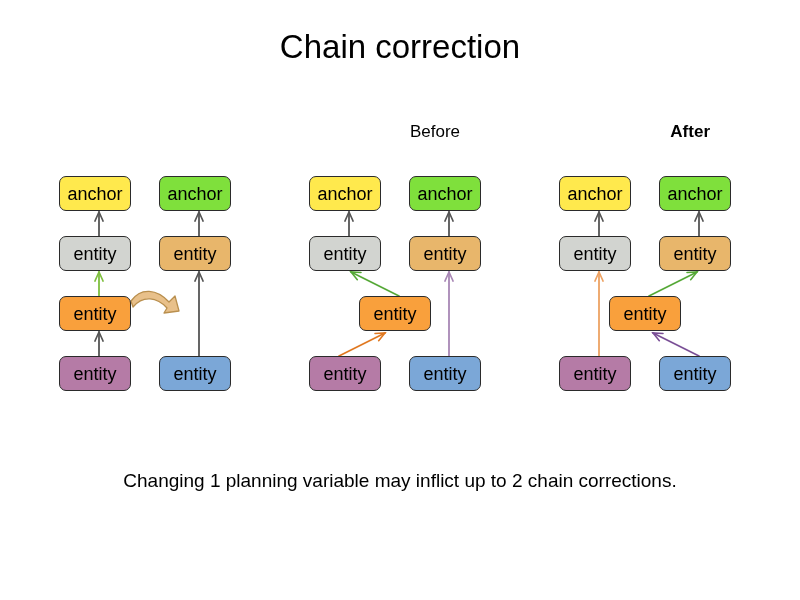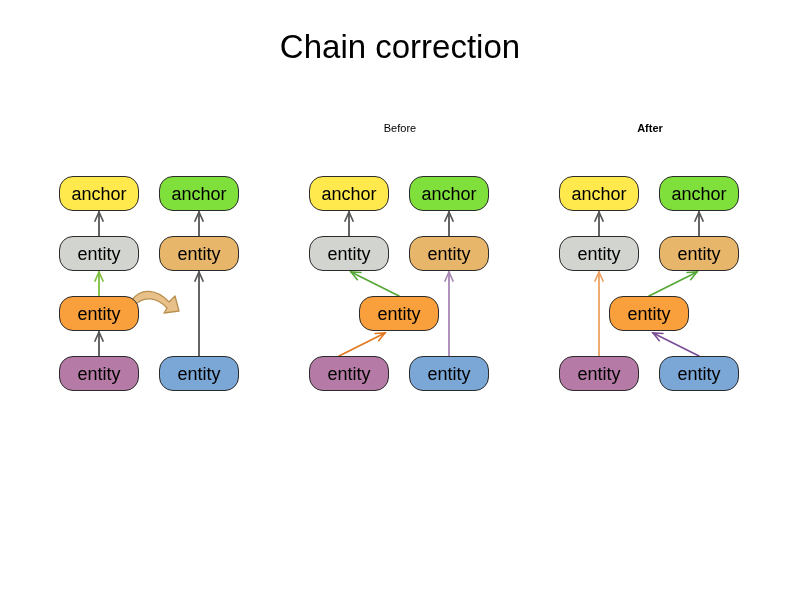--- a/index.html
+++ b/index.html
@@ -27,39 +27,39 @@
     top: 28px;
     width: 800px;
     text-align: center;
     font-size: 33px;
     font-weight: normal;
     letter-spacing: 0px;
     color: #000;
   }
   .phase-label {
     position: absolute;
-    font-size: 11px;
-    text-align: center;
+    font-size: 17px;
+    text-align: right;
     color: #000;
   }
   .caption {
     position: absolute;
     left: 0;
     top: 470px;
     width: 800px;
     text-align: center;
     font-size: 19px;
     color: #000;
   }
   .node {
     position: absolute;
-    width: 80px;
+    width: 72px;
     height: 35px;
     border: 1.4px solid #2b2b2b;
-    border-radius: 14px;
+    border-radius: 7px;
     box-sizing: border-box;
     display: flex;
     align-items: center;
     justify-content: center;
     font-size: 18px;
     line-height: 1;
     color: #000;
     z-index: 3;
   }
   svg.edges {
@@ -140,14 +140,15 @@
       <div class="node" style="left: 609px; top: 296px; background: rgb(249, 160, 60); border-color: rgb(43, 43, 43);">entity</div>
       <div class="node" style="left: 559px; top: 356px; background: rgb(181, 123, 166); border-color: rgb(43, 43, 43);">entity</div>
       <div class="node" style="left: 659px; top: 356px; background: rgb(123, 167, 215); border-color: rgb(43, 43, 43);">entity</div>
     </div>
 
   <div id="label-layer">
       <div class="phase-label" style="left: 340px; top: 122px; width: 120px;">Before</div>
       <div class="phase-label" style="left: 590px; top: 122px; width: 120px; font-weight: bold;">After</div>
     </div>
 
+  <div class="caption">Changing 1 planning variable may inflict up to 2 chain corrections.</div>
 
 </div>
 
 </body></html>

